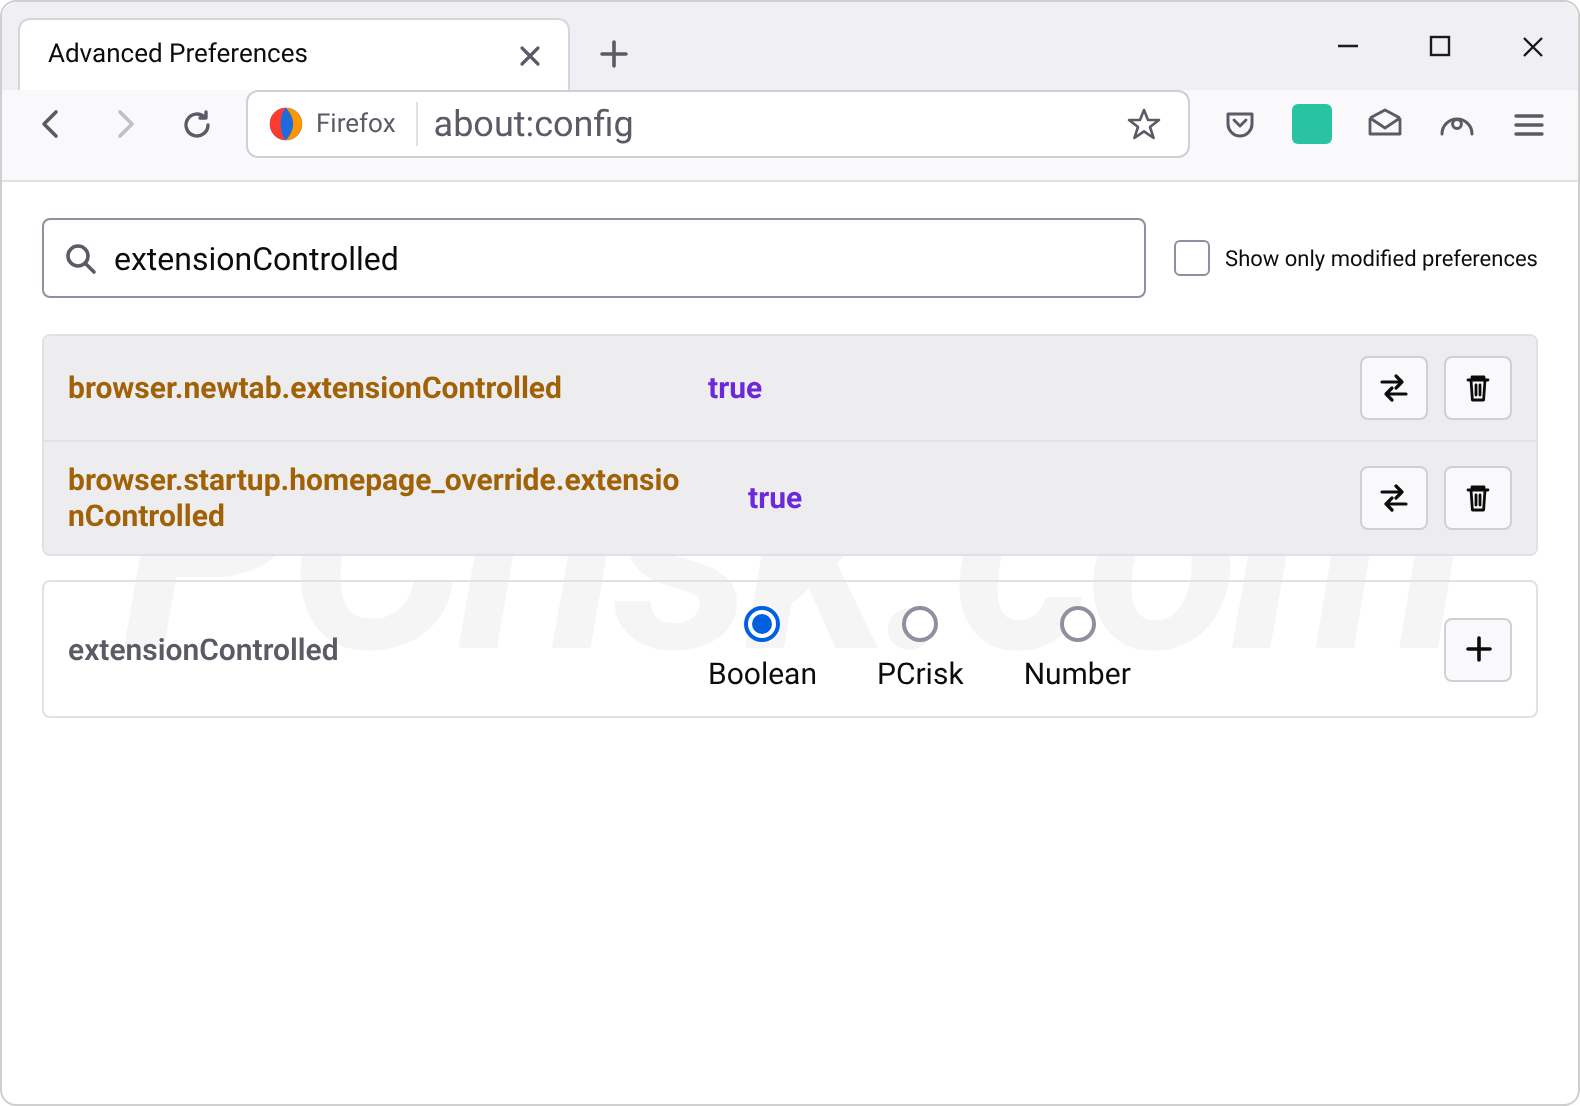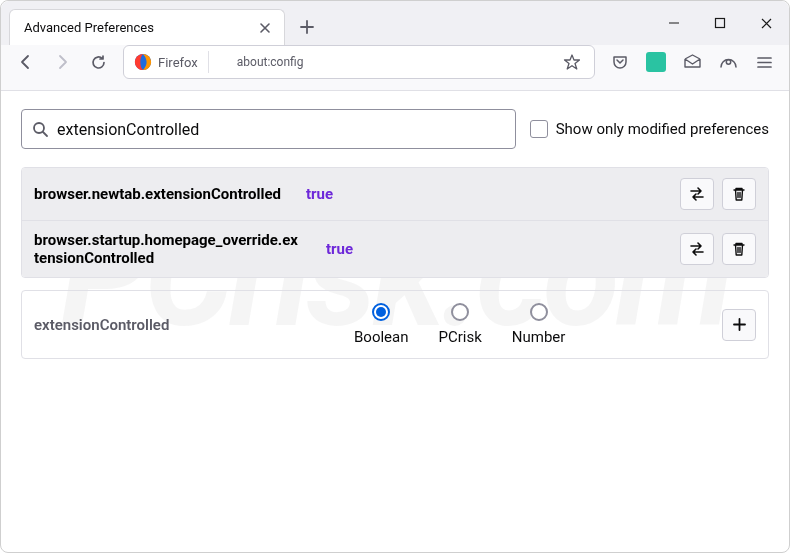--- a/index.html
+++ b/index.html
@@ -18,38 +18,38 @@
     .win-controls { margin-left: auto; display: flex; height: 44px; }
     .win-btn { width: 46px; display: flex; align-items: center; justify-content: center; cursor: pointer; color: #1b1b1b; }
     
     .toolbar { height: 46px; background: #f9f9fb; border-bottom: 1px solid #e0e0e6; display: flex; align-items: flex-start; padding: 0 8px; gap: 2px; position: relative; z-index:1;}
     .nav-btn { width: 34px; height: 34px; display: flex; align-items: center; justify-content: center; border-radius: 4px; color: #5b5b66; cursor: pointer; }
     .nav-btn.disabled { color: #bfbfc9; cursor: default; }
     .urlbar { flex: 1; height: 34px; background: #fff; border: 1px solid #cfcfd8; border-radius: 6px; display: flex; align-items: center; margin: 0 6px; padding: 0 8px 0 4px; }
     .identity { display: flex; align-items: center; gap: 6px; padding: 2px 10px 2px 6px; border-right: 1px solid #e0e0e6; margin-right: 8px;}
     .fx-logo { width: 18px; height: 18px; }
     .identity-label { font-size: 13px; color: #5b5b66; }
-    .url-text { font-size: 12px; color: #5b5b66; flex: 1; margin-left: 20px; }
+    .url-text { font-size: 18px; color: #5b5b66; flex: 1; }
     .star-btn { width: 28px; height: 28px; display: flex; align-items: center; justify-content: center; color: #5b5b66; cursor: pointer; border-radius: 4px; }
     .toolbar-icons { display: flex; gap: 2px; }
     .ext-icon { background: #2ac3a2; width: 20px; height: 20px; border-radius: 3px; }
     
     .content { padding: 18px 20px; position: relative; z-index: 1; }
     .search-row { display: flex; align-items: center; gap: 14px; margin-bottom: 18px; }
     .search-box { flex: 1; height: 40px; border: 1px solid #8f8f9d; border-radius: 4px; display: flex; align-items: center; padding: 0 10px; background: rgba(255,255,255,0.9); }
     .search-box svg { color: #5b5b66; }
     .search-input { border: none; outline: none; font-size: 16px; margin-left: 8px; flex: 1; background: transparent; color: #0c0c0d;}
-    .checkbox-wrap { display: flex; align-items: center; gap: 8px; font-size: 15px; color: #0c0c0d; cursor: pointer; }
+    .checkbox-wrap { display: flex; align-items: center; gap: 8px; font-size: 11px; color: #0c0c0d; cursor: pointer; }
     .checkbox-box { width: 18px; height: 18px; border: 1.5px solid #8f8f9d; border-radius: 3px; background: #fff; }
     
     .pref-table { border: 1px solid #e0e0e6; border-radius: 4px; overflow: hidden; }
     .pref-row { display: flex; align-items: center; padding: 10px 12px; min-height: 46px; }
     .pref-row.modified { background: #ededf0; font-weight: 700; }
     .pref-row + .pref-row { border-top: 1px solid #e0e0e6; gap: 20px; }
-    .pref-name { width: 272px; font-size: 15px; color: #000000; word-break: break-word; padding-right: 8px;}
+    .pref-name { width: 320px; font-size: 15px; color: #a16207; word-break: break-word; padding-right: 8px;}
     .pref-value { flex: 1; font-size: 15px; color: #6d28d9; }
     .pref-actions { display: flex; gap: 8px; }
     .action-btn { width: 34px; height: 32px; border: 1px solid #cfcfd8; background: #f9f9fb; border-radius: 4px; display: flex; align-items: center; justify-content: center; cursor: pointer; color: #0c0c0d; }
     
     .new-pref { border: 1px solid #e0e0e6; border-radius: 4px; margin-top: 12px; padding: 12px; display: flex; align-items: center; }
     .new-pref-name { width: 320px; font-size: 15px; color: #5b5b66; font-weight: 600; }
     .radio-group { flex: 1; display: flex; gap: 30px; align-items: center; }
     .radio-wrap { display: flex; align-items: center; gap: 7px; font-size: 15px; color: #0c0c0d; cursor: pointer; flex-direction: column; }
     .radio-circle { width: 18px; height: 18px; border: 2px solid #8f8f9d; border-radius: 50%; background: #fff; position: relative; }
     .radio-circle.selected { border-color: #0060df; }

